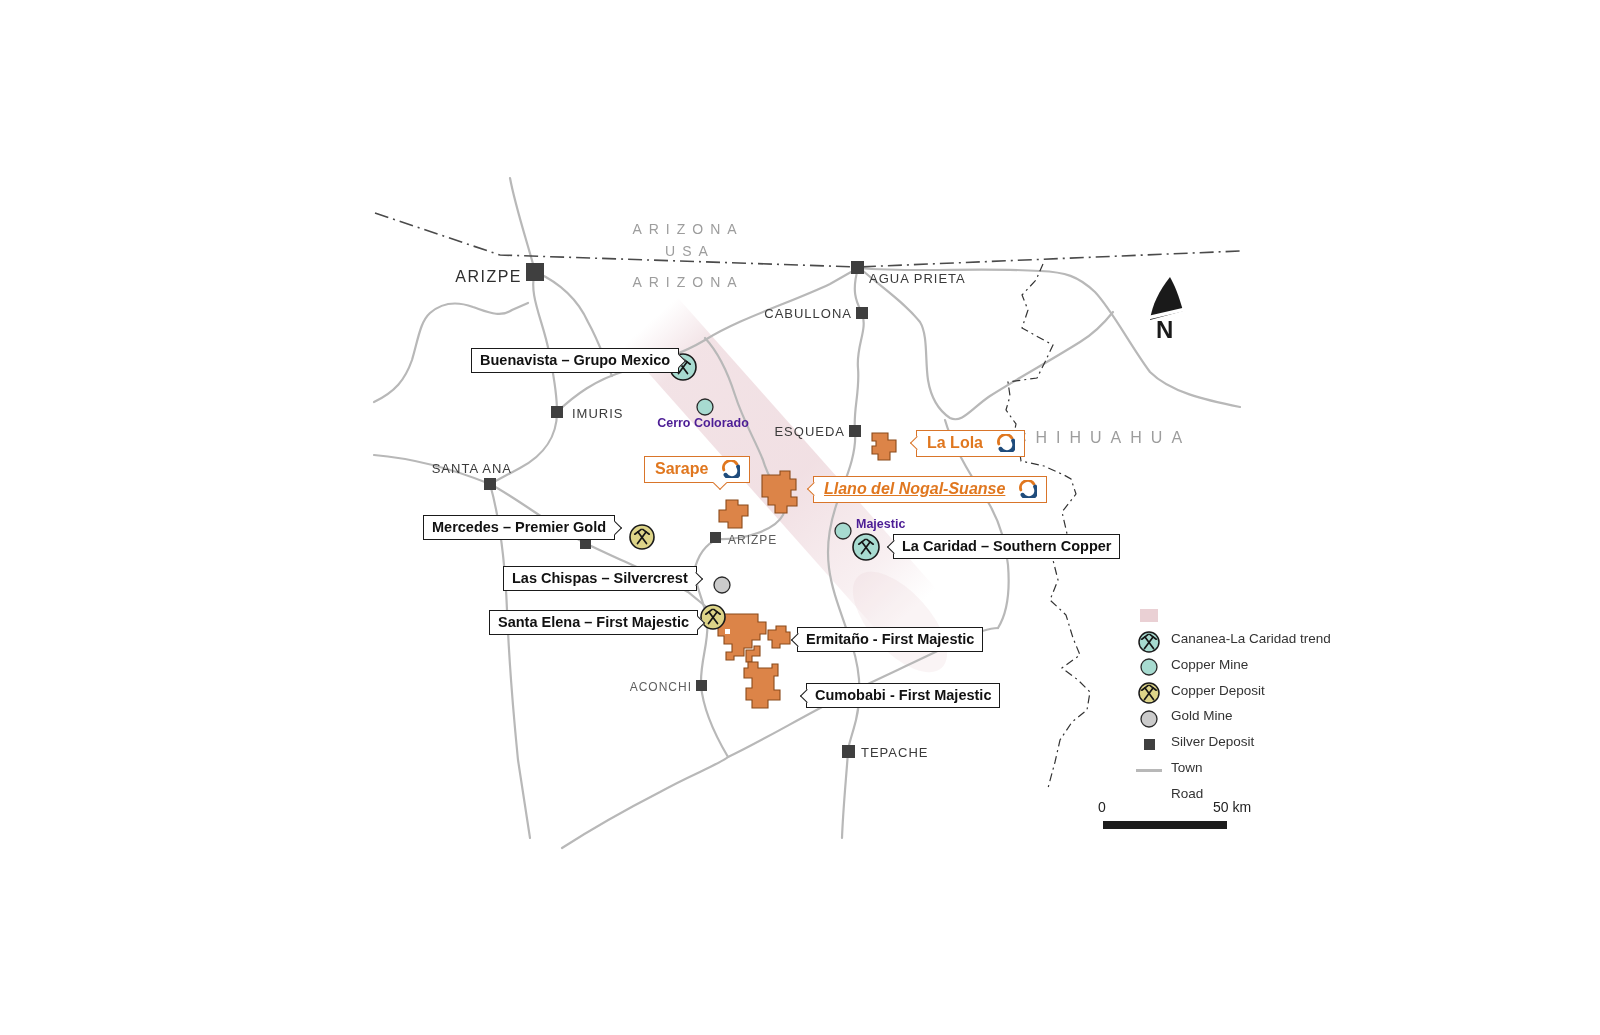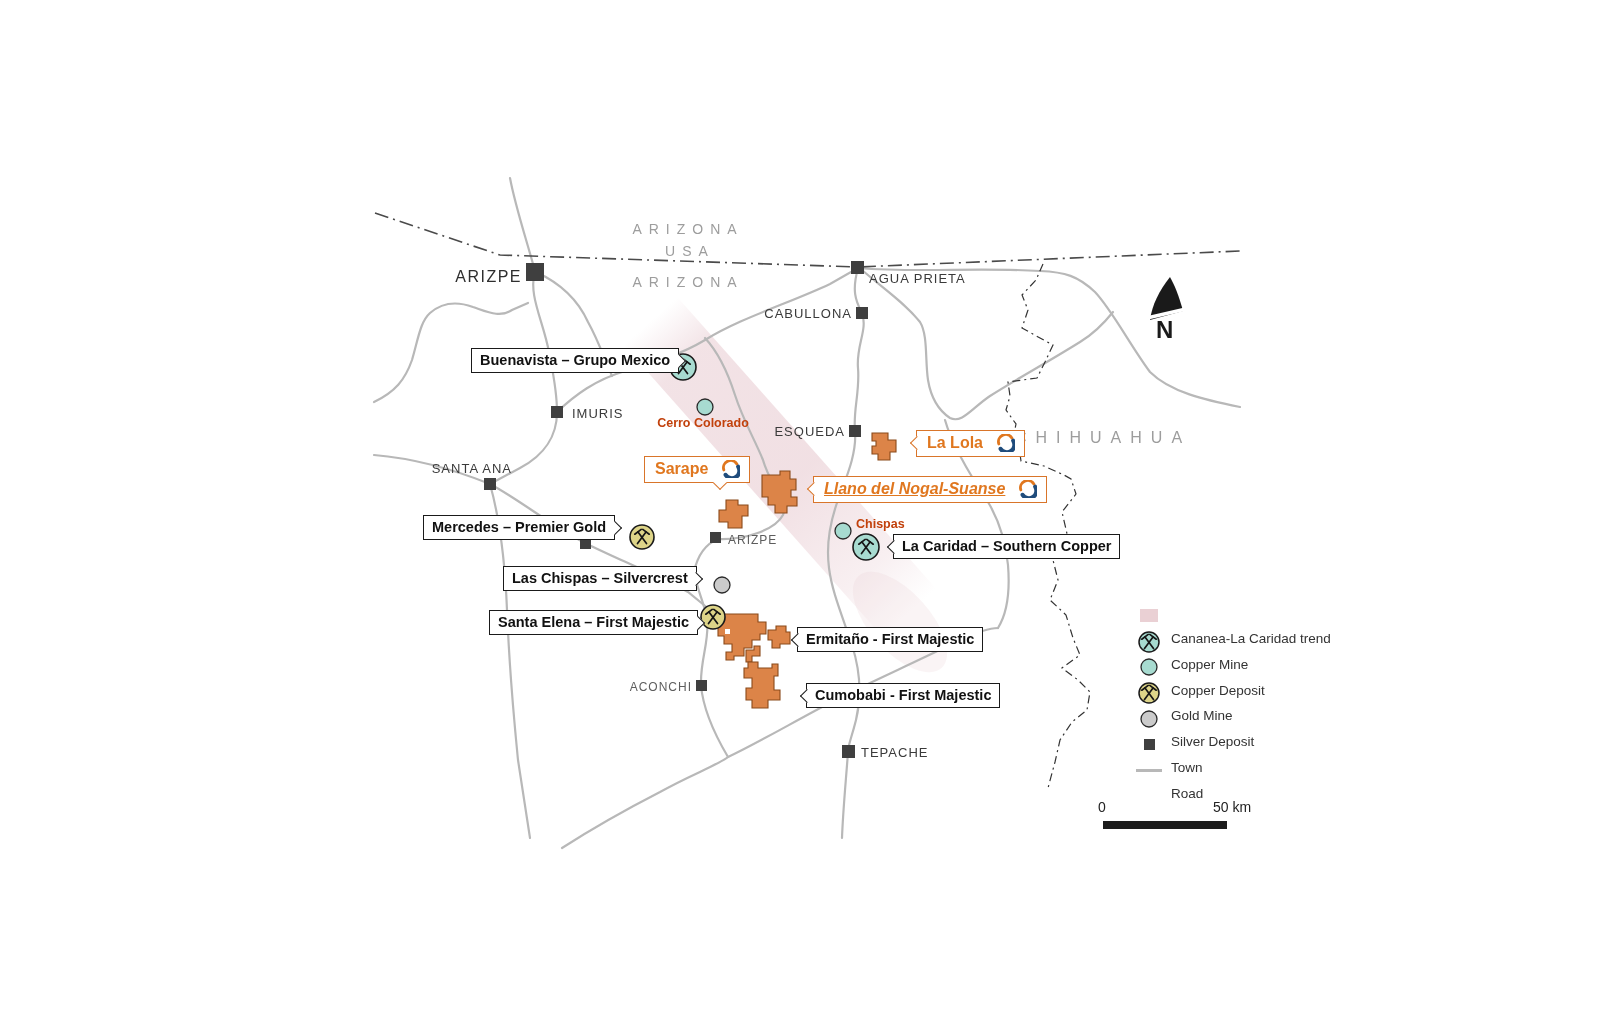--- a/index.html
+++ b/index.html
@@ -13,21 +13,21 @@
   .region{color:#9d9d9d;font-size:14px;letter-spacing:7px;transform:translateX(-50%);font-weight:400;}
   .region.big{font-size:16px;letter-spacing:9px;}
 
   
   .town{color:#3a3a3a;font-size:13px;letter-spacing:1px;}
   .town.right-align{transform:translateX(-100%);}
   .town.muted{color:#5d5d5d;font-size:12px;}
   .town.large{font-size:16px;letter-spacing:1.5px;color:#2e2e2e;}
 
   
-  .ptlabel{color:#c2410c;font-size:12.5px;font-weight:700;}
+  .ptlabel{color:#4c1d95;font-size:12.5px;font-weight:700;}
   .ptlabel.center{transform:translateX(-50%);}
 
   
   .callout{background:#fff;border:1.3px solid #1a1a1a;color:#111;font-weight:700;
            font-size:14.5px;padding:2px 8px 3px 8px;line-height:18px;}
   .callout .ptr{position:absolute;width:9px;height:9px;background:#fff;transform:rotate(45deg);}
   .callout .ptr.right{right:-5.5px;top:7px;border-top:1.3px solid #1a1a1a;border-right:1.3px solid #1a1a1a;}
   .callout .ptr.left{left:-5.5px;top:7px;border-left:1.3px solid #1a1a1a;border-bottom:1.3px solid #1a1a1a;}
 
   
@@ -176,21 +176,21 @@
   <div class="abs town" style="left:869px;top:271px;">AGUA PRIETA</div>
   <div class="abs town right-align" style="left:852px;top:306px;">CABULLONA</div>
   <div class="abs town" style="left:572px;top:406px;">IMURIS</div>
   <div class="abs town right-align" style="left:512px;top:453px;margin-top:8px;">SANTA ANA</div>
   <div class="abs town right-align" style="left:845px;top:424px;">ESQUEDA</div>
   <div class="abs town muted" style="left:728px;top:533px;">ARIZPE</div>
   <div class="abs town muted right-align" style="left:692px;top:680px;">ACONCHI</div>
   <div class="abs town" style="left:861px;top:745px;">TEPACHE</div>
 
   <div class="abs ptlabel center" style="left:703px;top:416px;">Cerro Colorado</div>
-  <div class="abs ptlabel" style="left:856px;top:517px;">Chispas</div>
+  <div class="abs ptlabel" style="left:856px;top:517px;">Majestic</div>
 
   <div class="abs callout" style="left:471px;top:348px;">
     <span>Buenavista – Grupo Mexico</span>
     <span class="ptr right"></span>
   </div>
 
   <div class="abs callout" style="left:423px;top:515px;">
     <span>Mercedes – Premier Gold</span>
     <span class="ptr right"></span>
   </div>

